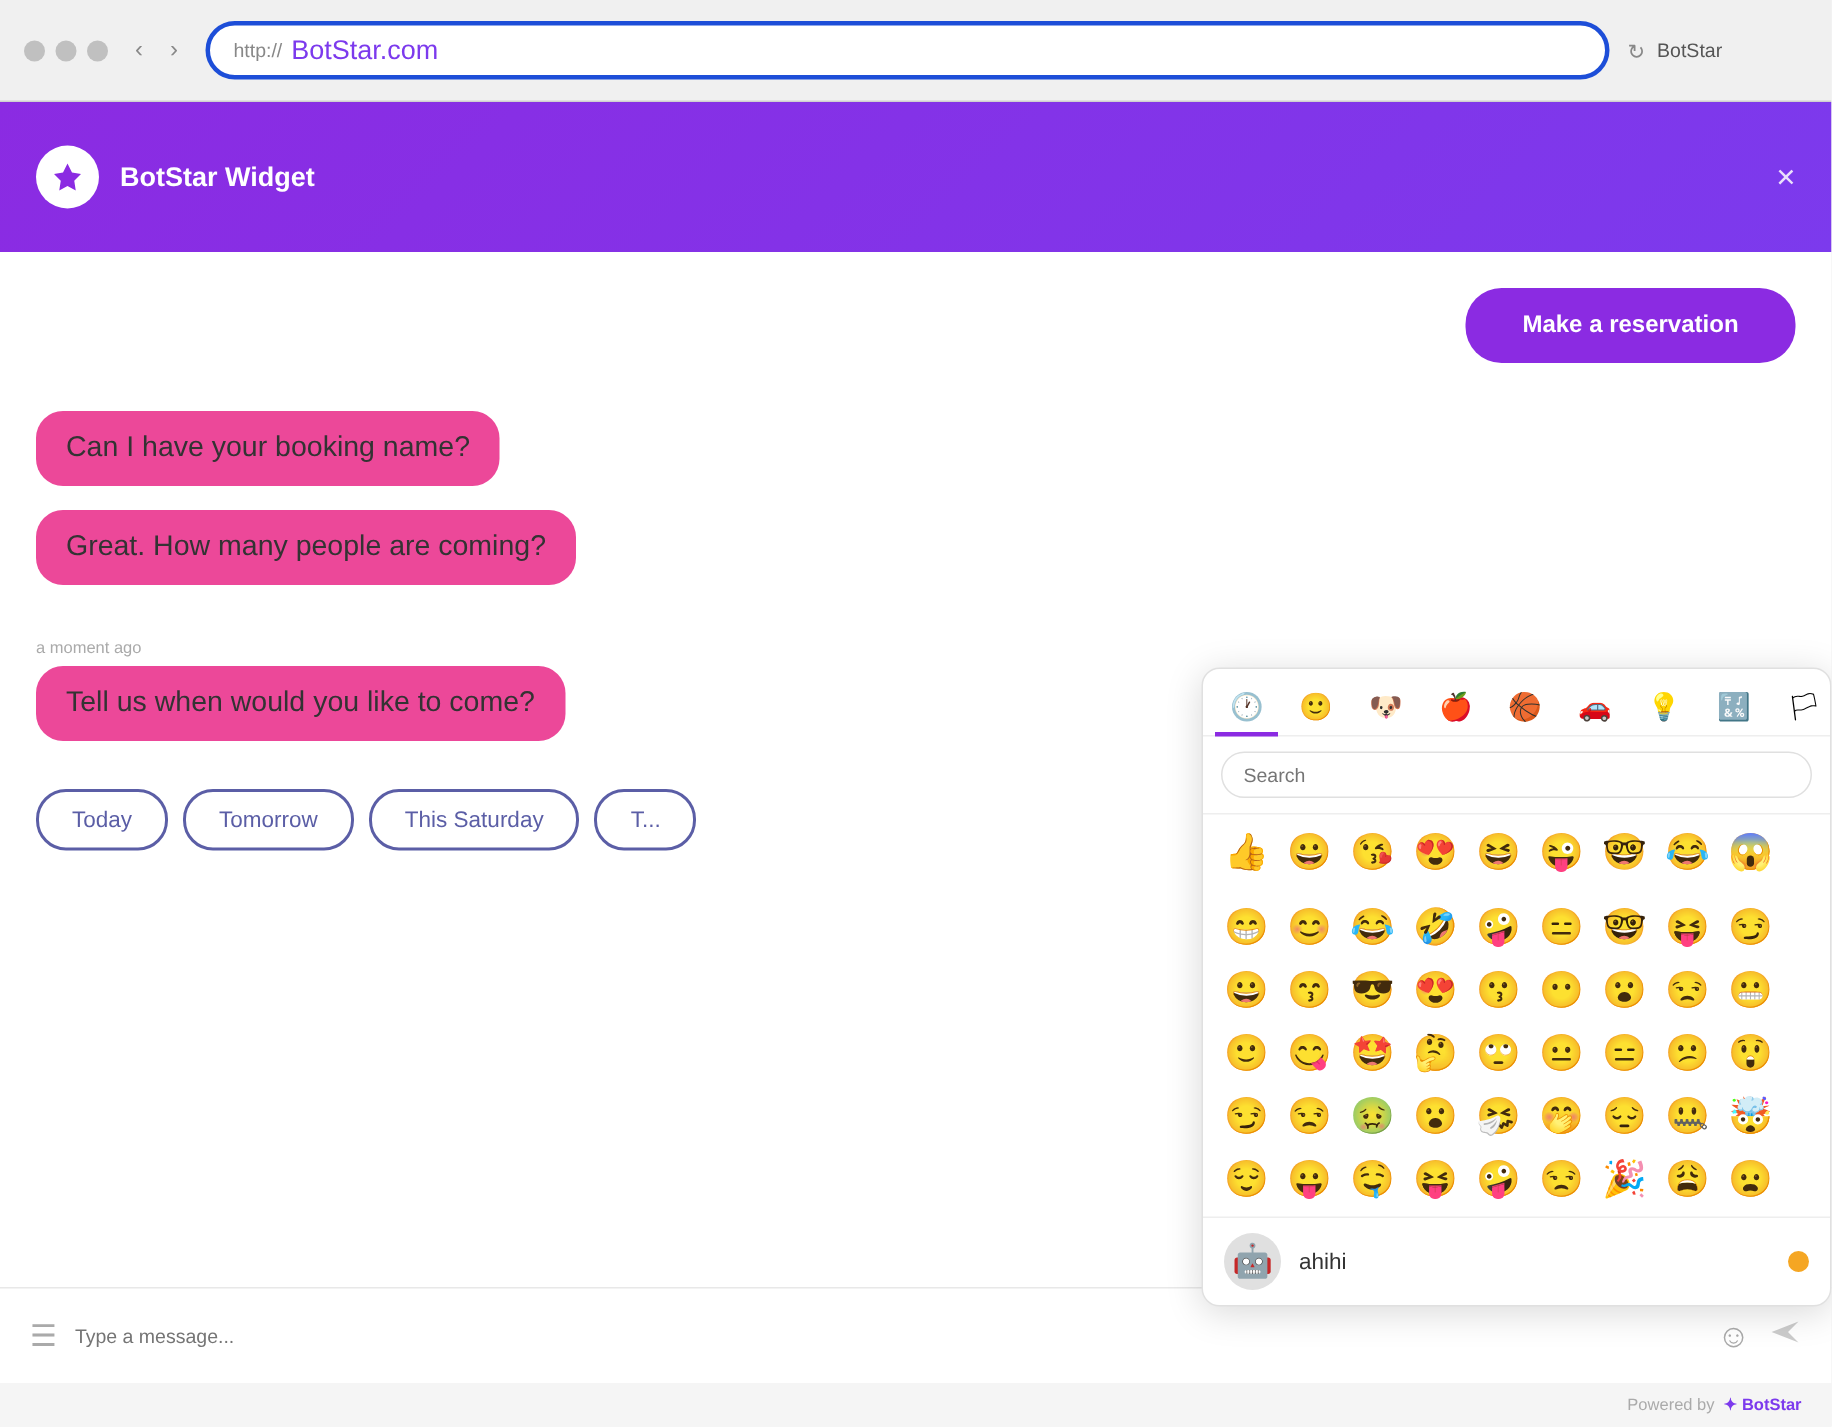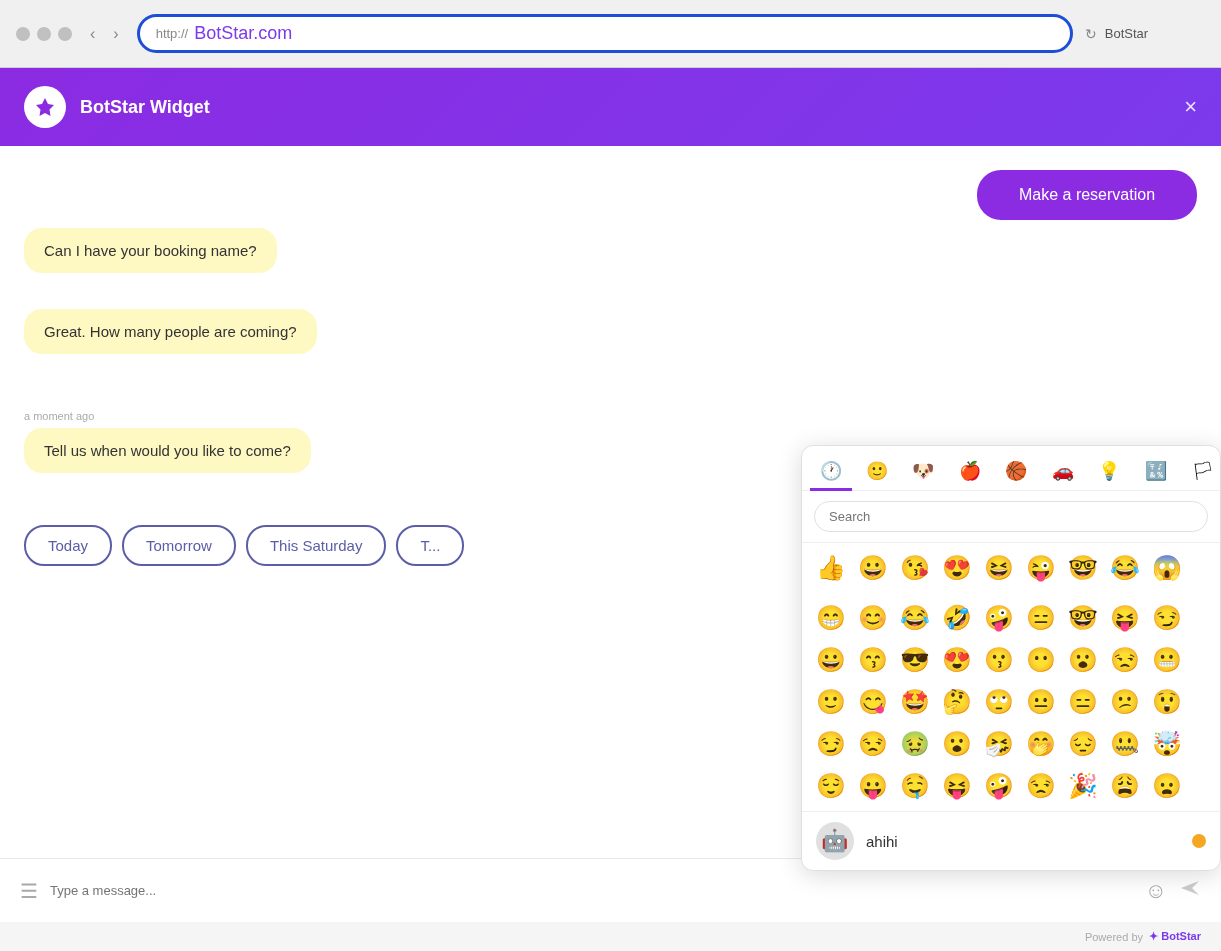--- a/index.html
+++ b/index.html
@@ -93,21 +93,21 @@
       display: flex;
       flex-direction: column;
     }
 
     
     .widget-header {
       background: #8b2be2;
       background: linear-gradient(135deg, #8b2be2, #7c3aed);
       color: white;
       padding: 0 24px;
-      height: 78px;
+      height: 100px;
       display: flex;
       align-items: center;
       justify-content: space-between;
     }
     .widget-header-left {
       display: flex;
       align-items: center;
       gap: 14px;
     }
     .widget-logo {
@@ -140,42 +140,42 @@
       background: white;
       padding: 24px 24px 0 24px;
       overflow-y: auto;
       position: relative;
     }
 
     
     .make-reservation-btn {
       display: block;
       margin-left: auto;
-      margin-bottom: 8px;
+      margin-bottom: 32px;
       background: #8b2be2;
       color: white;
       border: none;
       border-radius: 24px;
       padding: 16px 28px;
       font-size: 16px;
-      font-weight: 400;
+      font-weight: 700;
       cursor: pointer;
       width: 220px;
     }
 
     
     .chat-message {
-      background: #fef9c3;
+      background: #ec4899;
       border-radius: 18px;
       padding: 14px 20px;
-      font-size: 15px;
+      font-size: 19px;
       color: #333;
       display: inline-block;
       max-width: 680px;
-      margin-bottom: 36px;
+      margin-bottom: 16px;
     }
     .timestamp {
       font-size: 11px;
       color: #aaa;
       margin-bottom: 6px;
       margin-top: 20px;
     }
 
     
     .quick-replies {

